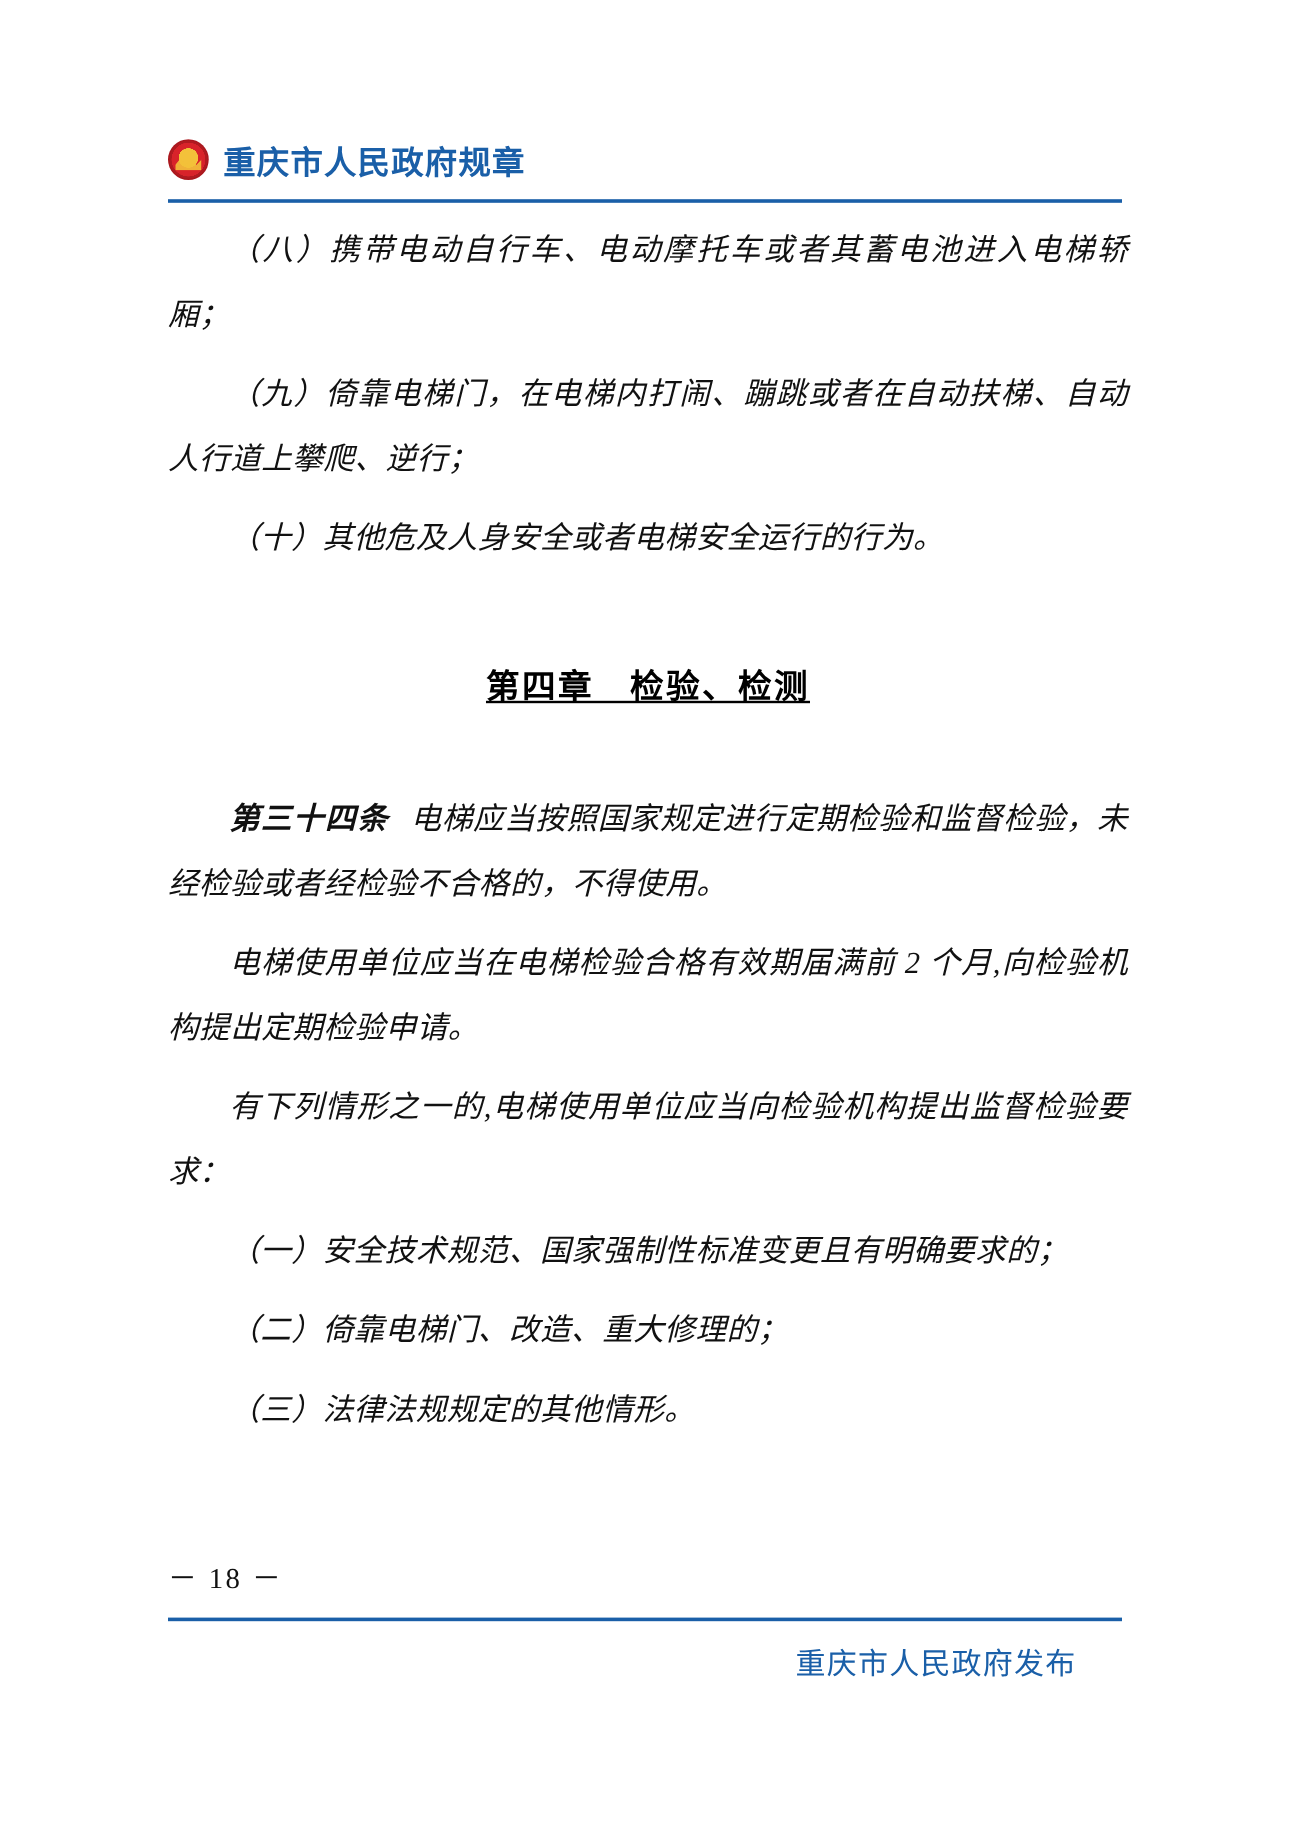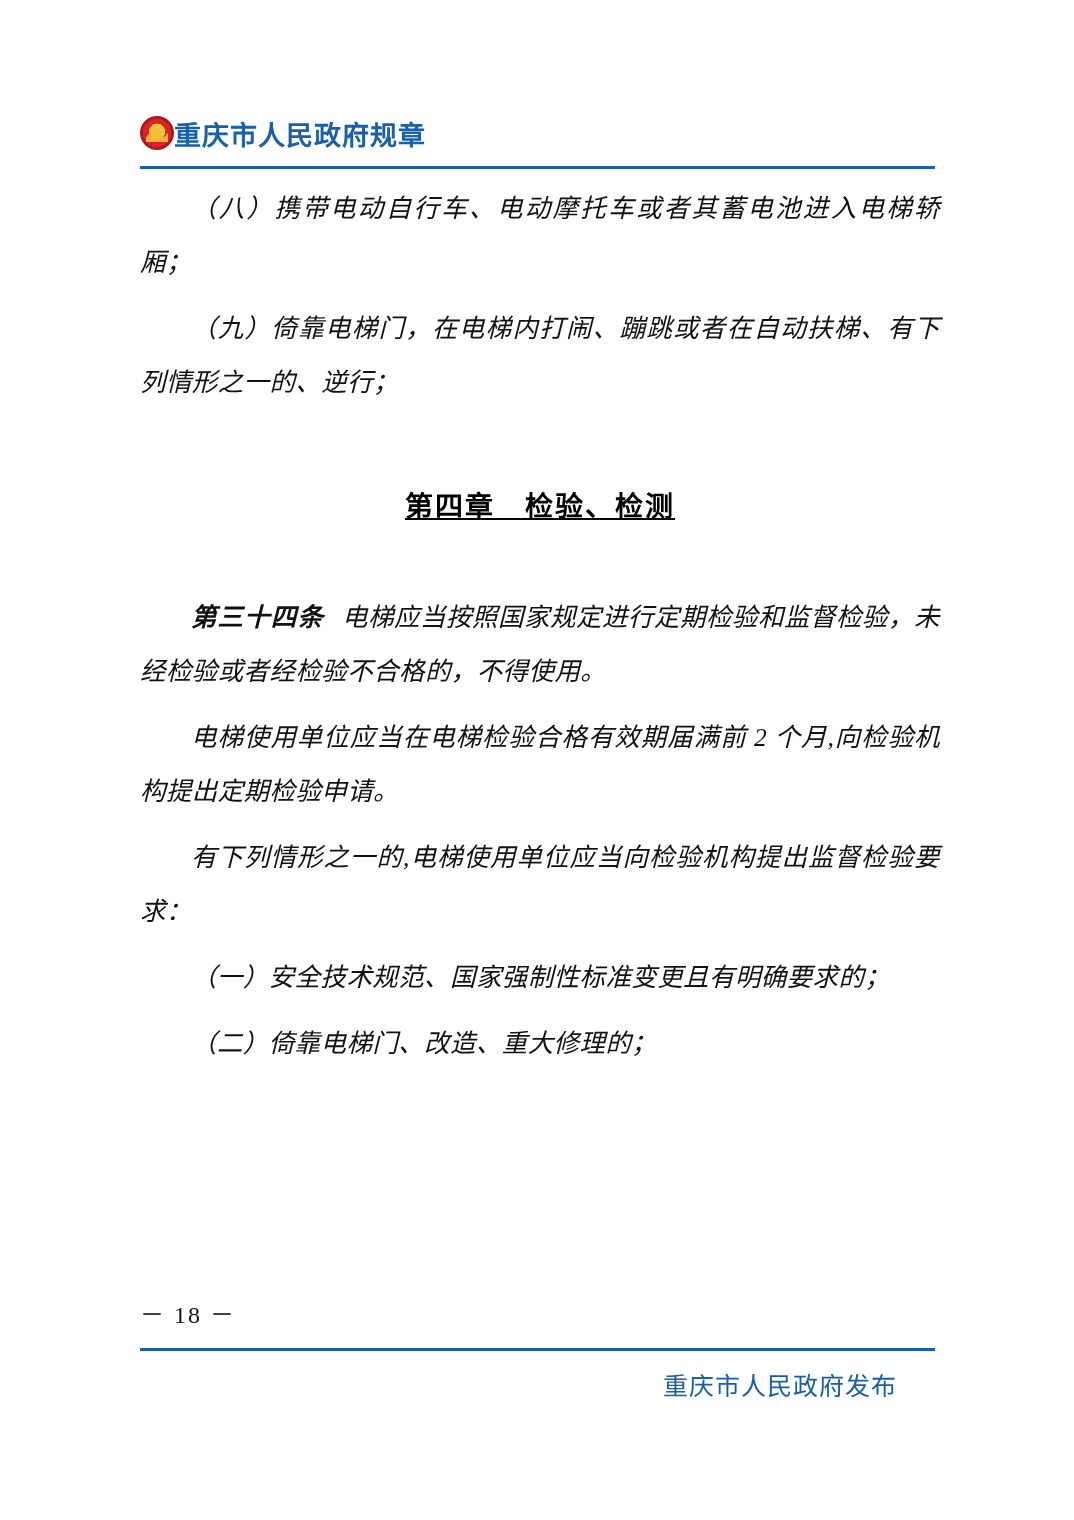--- a/index.html
+++ b/index.html
@@ -25,20 +25,21 @@
   .header {
     position: absolute;
     left: 140px;
     top: 108px;
     width: 795px;
     height: 62px;
   }
   .header-row {
     display: flex;
     align-items: center;
+    gap: 12px;
     height: 50px;
   }
   .emblem {
     width: 34px;
     height: 34px;
     border-radius: 50%;
     background:
       radial-gradient(circle at 50% 46%, #f3c13a 0 32%, rgba(243,193,58,0) 33%),
       radial-gradient(circle at 50% 50%, #d8232a 0 58%, #b01a20 59% 100%);
     position: relative;
@@ -158,31 +159,33 @@
     <div class="header-row">
       <span class="emblem"></span>
       <span class="header-title">重庆市人民政府规章</span>
     </div>
     <div class="header-rule"></div>
   </div>
 
   <div class="content">
 
     <p class="para indent">（八）携带电动自行车、电动摩托车或者其蓄电池进入电梯轿厢；</p>
-    <p class="para indent">（九）倚靠电梯门，在电梯内打闹、蹦跳或者在自动扶梯、有下列情形之一的、逆行；</p>
+    <p class="para indent">（九）倚靠电梯门，在电梯内打闹、蹦跳或者在自动扶梯、自动人行道上攀爬、逆行；</p>
+    <p class="para indent gap-after">（十）其他危及人身安全或者电梯安全运行的行为。</p>
 
     <h2 class="chapter-title">第四章　检验、检测</h2>
 
     <p class="para indent"><span class="article-no">第三十四条</span><span class="article-gap"></span><span>电梯应当按照国家规定进行定期检验和监督检验，未经检验或者经检验不合格的，不得使用。</span></p>
 
     <p class="para indent">电梯使用单位应当在电梯检验合格有效期届满前 2 个月,向检验机构提出定期检验申请。</p>
     <p class="para indent">有下列情形之一的,电梯使用单位应当向检验机构提出监督检验要求：</p>
 
     <p class="para indent">（一）安全技术规范、国家强制性标准变更且有明确要求的；</p>
     <p class="para indent">（二）倚靠电梯门、改造、重大修理的；</p>
+    <p class="para indent">（三）法律法规规定的其他情形。</p>
 
   </div>
 
   <div class="page-number">－ 18 －</div>
   <div class="footer-rule"></div>
   <div class="footer-issuer">重庆市人民政府发布</div>
 
 </div>
 
 </body></html>

